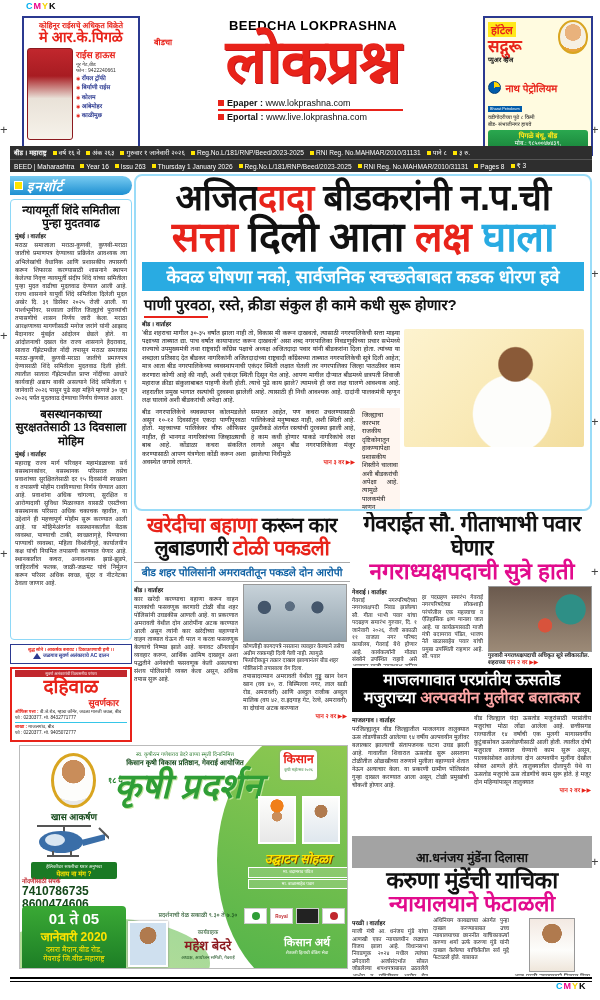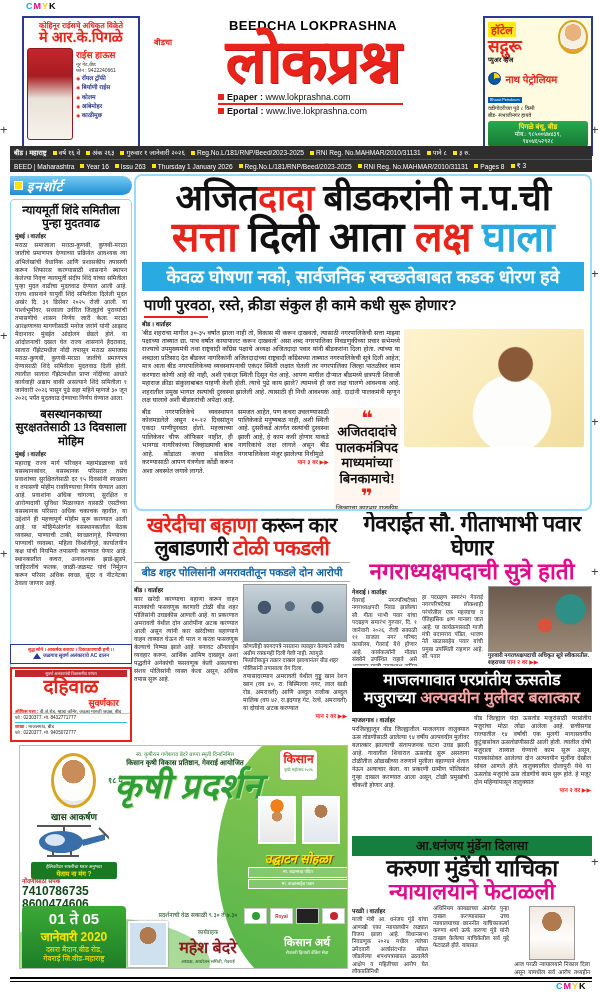--- a/index.html
+++ b/index.html
@@ -42,39 +42,39 @@
   #hotel-ad .addr { font-size:5.2px; color:#222; line-height:1.3; }
   #hotel-ad .grn { background:linear-gradient(#2aa84f,#157a35); border-radius:3px; margin-top:2px; padding:1px 2px; text-align:center; }
   #hotel-ad .grn .own { color:#ffe81a; font-weight:bold; font-size:7px; }
   #hotel-ad .grn .ph { color:#fff; font-size:6px; line-height:1.25; }
   
   #masthead { left:148px; top:18px; width:330px; text-align:center; }
   #masthead .tag { font-weight:900; font-size:13px; letter-spacing:.5px; color:#000; }
   #masthead .city { position:absolute; left:6px; top:18px; color:#e8231a; font-size:8px; font-weight:bold; }
   #masthead .logo { color:#e8231a; font-weight:900; font-size:60px; line-height:.95; letter-spacing:-1px;
     text-shadow:1px 1px 0 #c3151b; }
-  #masthead .urls { width:190px; margin:2px auto 0; text-align:left; }
+  #masthead .urls { width:190px; margin:8px auto 0; text-align:left; }
   #masthead .url { font-size:9px; }
   #masthead .url .sq { display:inline-block; width:6px; height:6px; background:#e8231a; margin-right:3px; }
   #masthead .url b { font-weight:900; }
   #masthead .rule { height:2px; background:#e8231a; width:185px; margin:1px 0; }
   
   #infobar { left:10px; top:146px; width:582px; height:26px; background:#2e2e2e; color:#fff; }
   #infobar .row { display:flex; align-items:center; height:13px; padding:0 4px; gap:6px; white-space:nowrap; }
   #infobar .row+.row { border-top:1px solid #555; }
   #infobar .cell { font-size:6.6px; display:flex; align-items:center; gap:2px; }
   #infobar .cell .sq { width:4px; height:4px; background:#ffe400; display:inline-block; }
   #infobar .first { font-weight:bold; }
   
   #inshort-hdr { left:10px; top:176px; width:122px; height:19px;
     background:linear-gradient(180deg,#79ccf2,#1d8fd1); border-radius:0 10px 10px 0;
     display:flex; align-items:center; }
   #inshort-hdr .sq { width:9px; height:9px; background:#ffe400; border:1px solid #fff; margin:0 4px; }
   #inshort-hdr .t { color:#fff; font-weight:900; font-style:italic; font-size:13px; letter-spacing:1px; }
-  #inshort-box { left:10px; top:199px; width:122px; height:515px; border:1px solid #8ed8f7;
+  #inshort-box { left:10px; top:199px; width:122px; height:441px; border:1px solid #8ed8f7;
     border-radius:4px; padding:4px 4px; overflow:hidden; }
   .sb-h { font-weight:900; font-size:11.5px; text-align:center; line-height:1.15; margin-bottom:2px; }
   .dateline { font-weight:bold; font-size:6px; margin:2px 0 1px; }
   .body6 { font-size:6px; line-height:1.34; text-align:justify; color:#222; }
   
   #gold-ad { left:10px; top:644px; width:122px; height:20px; border:1px solid #2b3990; padding:1px 2px; text-align:center; }
   #gold-ad .l1 { font-size:4.6px; color:#e8231a; font-weight:bold; }
   #gold-ad .l2 { font-size:5px; color:#2b3990; font-weight:bold; }
   #gold-ad .tri { display:inline-block; width:0; height:0; border-left:4px solid transparent;
     border-right:4px solid transparent; border-bottom:6px solid #2b3990; margin-right:2px; vertical-align:middle;}
@@ -129,21 +129,21 @@
       linear-gradient(180deg,#6b5a4e,#9c8a77); }
   .cap { font-size:5.6px; line-height:1.3; color:#222; }
   
   #majal { left:352px; top:668px; width:240px; height:166px; overflow:hidden; }
   #majal .blackbox { background:#000; text-align:center; padding:3px 2px 4px; line-height:1.15; }
   #majal .bl1 { color:#fff; font-weight:900; font-size:16px; }
   #majal .bl2 { color:#fff; font-weight:900; font-size:16px; }
   #majal .bl2 .yel { color:#fca5a5; }
   
   #karuna { left:352px; top:836px; width:240px; height:140px; overflow:hidden; }
-  #karuna .cy { background:#15803d; color:#111; font-weight:900; font-size:12.5px; text-align:center; padding:1px 0 2px; }
+  #karuna .cy { background:#a3a3a3; color:#111; font-weight:900; font-size:12.5px; text-align:center; padding:13px 0 2px; }
   #karuna .h1 { font-size:23px; font-weight:900; text-align:center; line-height:1.08; letter-spacing:-.5px; }
   #karuna .h2 { font-size:22px; font-weight:900; text-align:center; color:#e20b8d; line-height:1.02; }
   #karuna .photo { width:46px; height:54px; border:1px solid #999; margin:1px auto;
     background:
       radial-gradient(circle at 50% 28%, #b07a4e 0 22%, transparent 23%),
       linear-gradient(180deg,#f3e9e2,#fdfdfb 60%,#efe6db); }
   .body55 { font-size:5.6px; line-height:1.32; text-align:justify; color:#222; }
   
   #krushi { left:19px; top:745px; width:329px; height:224px; border:1px solid #bbb; background:#fff; overflow:hidden; }
   #krushi .blob-r { position:absolute; right:-60px; top:-20px; width:190px; height:270px; border-radius:50%;
@@ -169,21 +169,21 @@
   #krushi .datebox .d1 { font-weight:900; font-size:15px; }
   #krushi .datebox .d2 { font-weight:900; font-size:12px; color:#ffe400; }
   #krushi .datebox .v { font-size:7.5px; color:#ffe400; line-height:1.25; }
   #krushi .award { left:100px; top:108px; width:126px; font-size:14.5px; font-weight:900; color:#2f9e36;
     text-align:center; line-height:1.15; }
   #krushi .time { left:128px; top:165px; width:100px; font-size:6px; color:#14491a; text-align:center; }
   #krushi .mhphoto { left:108px; top:175px; width:40px; height:46px; border:2px solid #fff; box-shadow:0 0 2px #888;
     background:radial-gradient(circle at 50% 30%,#b07a4e 0 24%,#cfe0ef 25%); }
   #krushi .mh { left:150px; top:182px; width:76px; text-align:center; }
   #krushi .mh .role { font-size:5.5px; color:#14491a; }
-  #krushi .mh .nm { font-size:16px; font-weight:900; color:#8c1a1f; }
+  #krushi .mh .nm { font-size:13px; font-weight:900; color:#8c1a1f; }
   #krushi .mh .sub { font-size:4.6px; color:#14491a; }
   #krushi .kisan { left:260px; top:4px; width:37px; height:30px; background:#fff; border-radius:4px;
     text-align:center; box-shadow:0 0 2px #999; }
   #krushi .kisan .k { color:#e8231a; font-weight:900; font-size:12px; }
   #krushi .kisan .ks { color:#2f7d32; font-size:4px; }
   #krushi .p1 { left:238px; top:50px; width:38px; height:48px; background:
       radial-gradient(circle at 50% 18%, #f07f1a 0 16%, transparent 17%),
       radial-gradient(circle at 50% 42%, #c98d5a 0 16%, transparent 17%),
       linear-gradient(#fdfdfb,#e8e8e8); border:2px solid #fff; }
   #krushi .p2 { left:282px; top:50px; width:38px; height:48px; background:
@@ -246,21 +246,21 @@
       <div class="rule"></div>
       <div class="url"><span class="sq"></span><b>Eportal :</b> <span>www.live.lokprashna.com</span></div>
     </div>
   </div>
 
   <div class="abs adbox" id="hotel-ad">
     <div class="portrait-sm"></div>
     <div><span class="htl">हॉटेल</span></div>
     <div class="nm">सद्गुरू</div>
     <div class="veg">प्युअर व्हेज</div>
-    <div style="margin-top:5px"><span class="bp-logo"></span> <span class="petro">नाथ पेट्रोलियम</span></div>
+    <div style="margin-top:14px"><span class="bp-logo"></span> <span class="petro">नाथ पेट्रोलियम</span></div>
     <div class="bpbox">Bharat Petroleum</div>
     <div class="addr">वडीगोदरीच्या पुढे ८ किमी</div>
     <div class="addr">बीड- संभाजीनगर हायवे</div>
     <div class="grn">
       <div class="own">पिगळे बंधू, बीड</div>
       <div class="ph">मोब.: ९८५००४७४३९,</div>
       <div class="ph">९४०४६५२९२८</div>
     </div>
   </div>
 
@@ -373,22 +373,20 @@
       <div class="photo"></div>
       <div class="body6" style="font-size:6.3px">'बीड शहराचा मागील ३०-३५ वर्षांत झाला नाही तो, विकास मी करून दाखवतो, त्यासाठी नगरपालिकेची सत्ता माझ्या पक्षाच्या ताब्यात द्या. पाच वर्षांत कायापालट करून दाखवतो' असा शब्द नगरपालिका निवडणुकीच्या प्रचार सभेमध्ये राज्याचे उपमुख्यमंत्री तथा राष्ट्रवादी काँग्रेस पक्षाचे अध्यक्ष अजितदादा पवार यांनी बीडकरांना दिला होता. त्यांच्या या शब्दाला प्रतिसाद देत बीडकर नागरिकांनी अजितदादांच्या राष्ट्रवादी काँग्रेसच्या ताब्यात नगरपालिकेची सूत्रे दिली आहेत; मात्र आता बीड नगरपालिकेच्या व्यवस्थापनाची एकंदर स्थिती लक्षात घेतली तर नगरपालिका जिल्हा पातळीवर काम करणारा कोणी आहे की नाही, अशी एकंदर स्थिती दिसून येत आहे. आपण मागील दौऱ्यात बीडमध्ये छत्रपती शिवाजी महाराज क्रीडा संकुलाबाबत पाहणी केली होती. त्याचे पुढे काय झाले? त्यामध्ये ही जरा लक्ष घालणे आवश्यक आहे. शहरातील प्रमुख भागात रस्त्यांची दुरवस्था झालेली आहे. त्यासाठी ही निधी आवश्यक आहे. दादांनी पालकमंत्री म्हणून लक्ष घालावे अशी बीडकरांची अपेक्षा आहे.</div>
     </div>
     <div class="bot">
       <div class="c body6" style="font-size:6.3px">बीड नगरपालिकेचे व्यवस्थापन कोलमडलेले असून १०-१२ दिवसांतून एकदा पाणीपुरवठा होतो. महत्त्वाच्या पालिकेवर चीफ ऑफिसर नाहीत, ही भानगड नागरिकांच्या जिव्हाळ्याची बाब आहे. कोंडाळा कचरा संकलित करण्यासाठी आपण यंत्रणेला कोंडी करून अशा अवस्थेत जगावे लागते.</div>
       <div class="c">
         <div class="body6" style="font-size:6.3px">समजत आहेत, पण कचरा उचलण्यासाठी पालिकेकडे मनुष्यबळ नाही, अशी स्थिती आहे. दुसरीकडे अंतर्गत रस्त्यांची दुरवस्था झाली आहे, हे काम कधी होणार याकडे नागरिकांचे लक्ष लागले असून बीड नगरपालिकेला मंजूर झालेल्या निधीमुळे</div>
         <div class="jump">पान ३ वर ▶▶</div>
       </div>
       <div class="c3">
-        <div class="qhead"><span class="qmark">❝</span> <span>अजितदादांचे पालकमंत्रिपद</span><br>
-        <span>माध्यमांच्या बिनकामाचे!</span> <span class="qmark">❞</span></div>
         <div class="body6" style="font-size:6.3px;margin-top:2px">जिल्ह्याचा कारभार राजकीय दृष्टिकोनातून हाकण्यापेक्षा प्रशासकीय शिस्तीने चालावा अशी बीडकरांची अपेक्षा आहे. त्यामुळे पालकमंत्री म्हणून अजितदादांनी बीड शहराच्या प्रश्नांकडे गांभीर्याने पाहावे, नगरपालिकेच्या कारभारावर अंकुश ठेवावा आणि स्थानिक माध्यमांनी मांडलेल्या प्रश्नांची दखल घ्यावी असे चित्र आहे. जिल्ह्यात विविध प्रश्न प्रलंबित असल्याचे दिसत आहे.</div>
       </div>
     </div>
   </div>
 
   <div class="abs" id="car">
     <div class="h">
       <span class="red">खरेदीचा बहाणा</span><span class="blk"> करून कार</span><br>
       <span class="blk">लुबाडणारी </span><span class="red">टोळी पकडली</span>
     </div>

